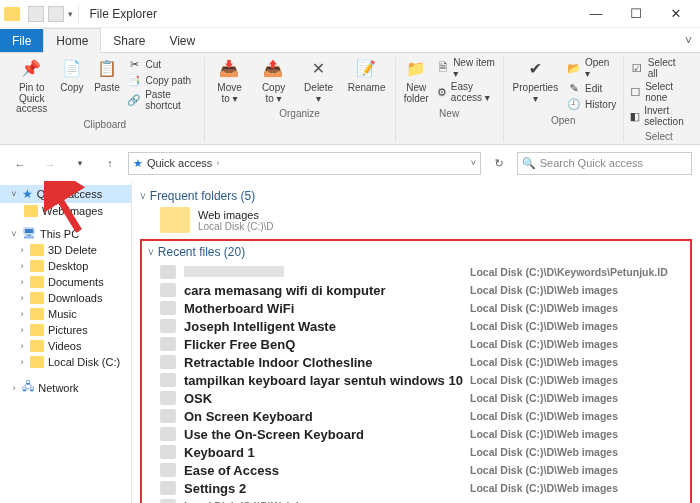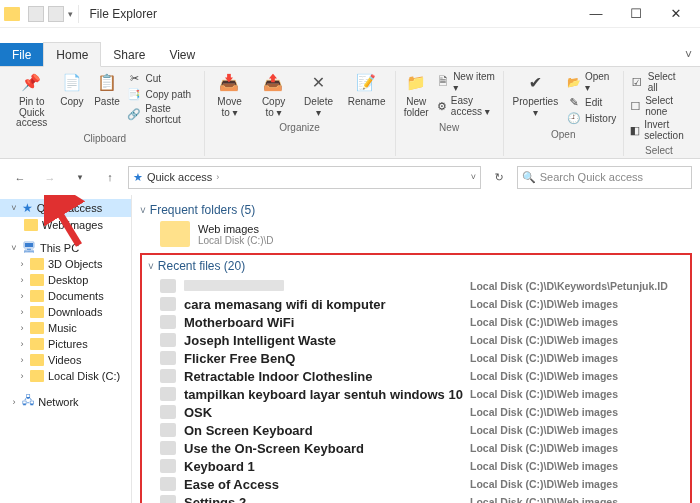--- a/index.html
+++ b/index.html
@@ -6,21 +6,21 @@
   body { margin: 0; width: 700px; height: 503px; overflow: hidden; background: #fff; font-size: 11px; color: #222; }
   .titlebar { height: 28px; display: flex; align-items: center; padding: 0 4px; border-bottom: 1px solid #eee; }
   .titlebar .qat { display: flex; align-items: center; gap: 4px; }
   .titlebar .qat .sq { width: 16px; height: 16px; background: #e8e8e8; border: 1px solid #ccc; }
   .titlebar .folder-icon { width: 16px; height: 14px; background: #ffd96a; border-radius: 1px; margin-right: 4px; }
   .titlebar .title { margin-left: 6px; font-size: 12px; color: #333; }
   .titlebar .sep { width: 1px; height: 18px; background: #e8e8e8; margin: 0 5px; }
   .winctrls { margin-left: auto; display: flex; }
   .winctrls span { width: 40px; height: 28px; display: flex; align-items: center; justify-content: center; font-size: 13px; color: #333; }
   .tabs { display: flex; align-items: flex-end; font-size: 12px; border-bottom: 1px solid #dadada; }
-  .tab { padding: 5px 12px 4px 12px; color: #333; margin-top: 14px; }
+  .tab { padding: 5px 12px 4px 12px; color: #333; }
   .tab.file { background: #1979ca; color: #fff; }
   .tab.active { background: #f3f3f3; border: 1px solid #dadada; border-bottom: 1px solid #f3f3f3; margin-bottom: -1px; }
   .tabs .caret { margin-left: auto; padding: 4px 8px; color: #666; }
   .ribbon { display: flex; background: #f3f3f3; border-bottom: 1px solid #dadada; padding: 4px 6px 2px 6px; }
   .group { display: flex; flex-direction: column; align-items: center; padding: 0 6px; }
   .group + .group { border-left: 1px solid #e2e2e2; }
   .group .row { display: flex; align-items: flex-start; gap: 6px; }
   .bigbtn { display: flex; flex-direction: column; align-items: center; gap: 2px; width: 46px; font-size: 10px; color: #444; text-align: center; line-height: 1.05; }
   .bigbtn .ic { width: 24px; height: 24px; display: flex; align-items: center; justify-content: center; font-size: 16px; }
   .stack { display: flex; flex-direction: column; gap: 2px; font-size: 10px; color: #444; }
@@ -259,21 +259,21 @@
     <div class="gap"></div>
     <div class="side-item">
       <span class="exp">˅</span>
         <span class="pcico">🖥</span>
       <span>This PC</span>
     </div>
     <div id="pc-children">
         <div class="side-item side-indent2">
           <span class="exp">›</span>
           <span class="fi"></span>
-          <span>3D Objects</span>
+          <span>3D Delete</span>
         </div>
         <div class="side-item side-indent2">
           <span class="exp">›</span>
           <span class="fi"></span>
           <span>Desktop</span>
         </div>
         <div class="side-item side-indent2">
           <span class="exp">›</span>
           <span class="fi"></span>
           <span>Documents</span>

